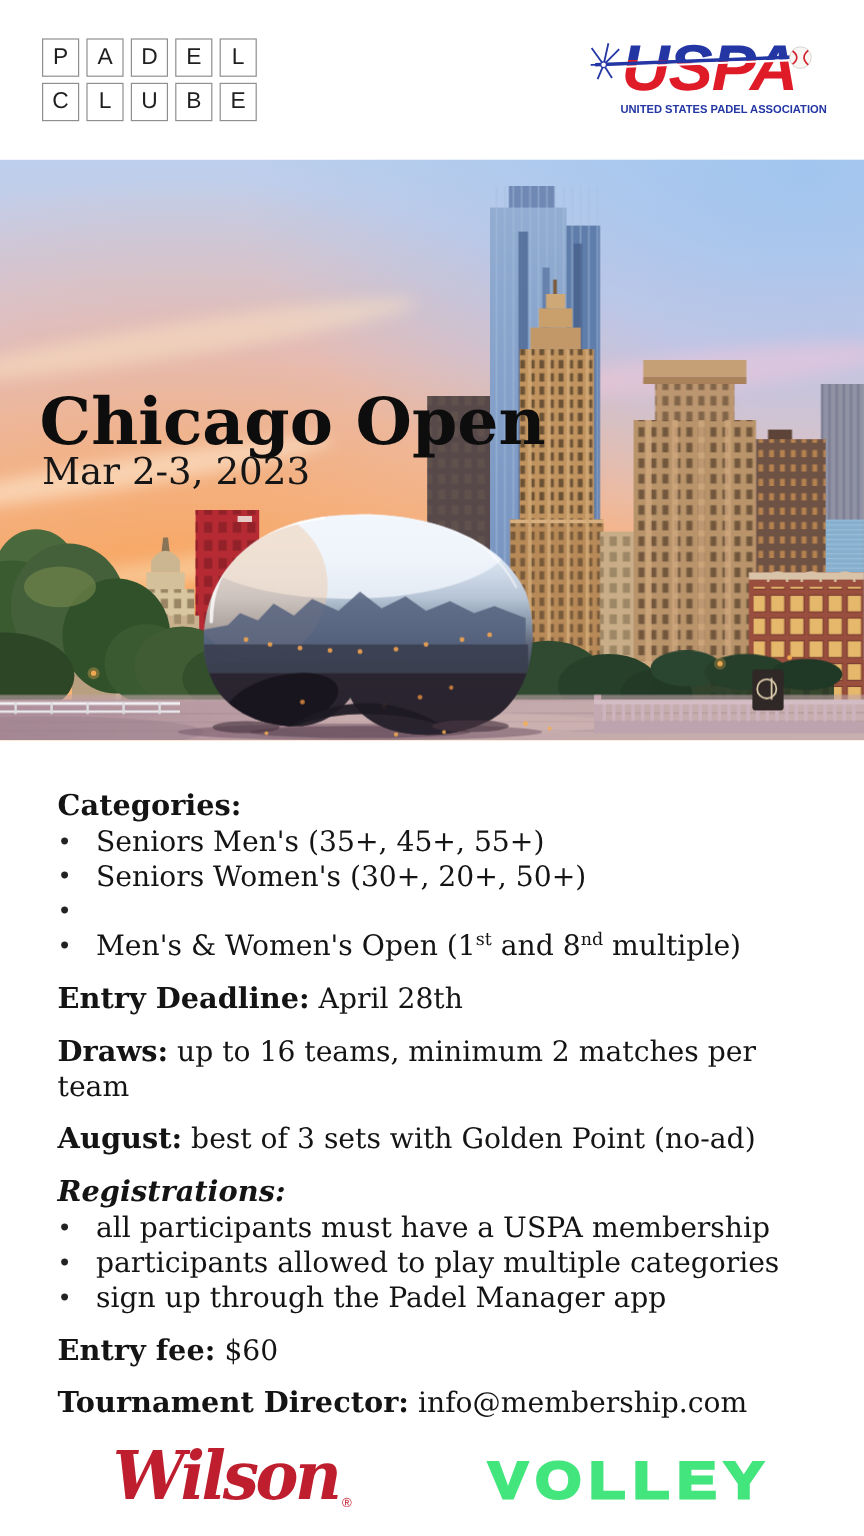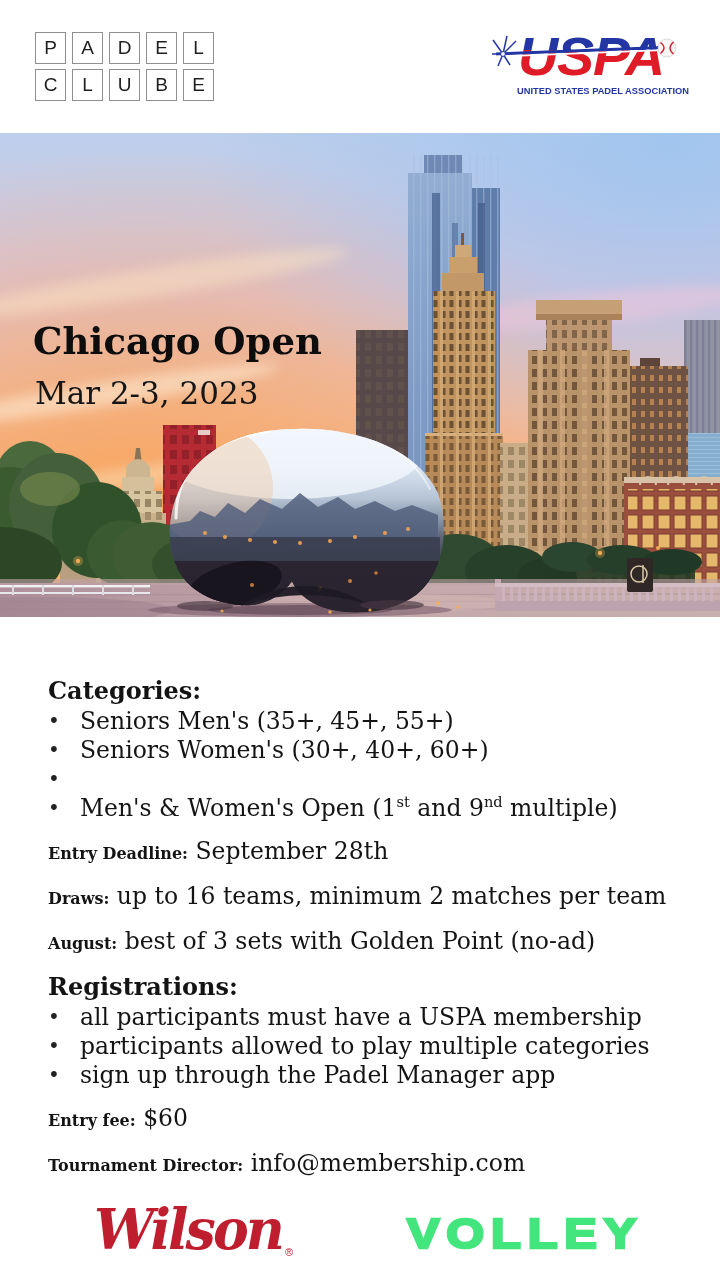--- a/index.html
+++ b/index.html
@@ -9,31 +9,31 @@
   
   .padel-logo{position:absolute;left:35px;top:32px;display:flex;flex-direction:column;gap:5px;}
   .padel-row{display:flex;gap:6px;}
   .tile{width:29px;height:30px;border:1.6px solid #8f8f8f;display:flex;align-items:center;justify-content:center;
         font-family:"Liberation Sans",sans-serif;font-size:19px;font-weight:500;color:#1f1f1f;background:#fff;}
   .uspa-logo{position:absolute;left:492px;top:24px;width:200px;height:78px;}
 
   
   .hero{position:absolute;left:0;top:133px;width:720px;height:484px;}
   .hero svg{display:block;}
-  .hero-title{position:absolute;left:33px;top:186px;font-size:37px;font-weight:bold;color:#0d0d0d;letter-spacing:0;}
+  .hero-title{position:absolute;left:33px;top:186px;font-size:54px;font-weight:bold;color:#0d0d0d;letter-spacing:0;}
   .hero-date{position:absolute;left:35px;top:242px;font-size:31px;color:#161616;}
 
   
-  .content{position:absolute;left:48px;top:648px;width:630px;font-size:23.5px;line-height:29px;margin-top:20px;}
+  .content{position:absolute;left:48px;top:648px;width:630px;font-size:23.5px;line-height:29px;}
   .sec-head{font-weight:bold;font-size:24px;margin:8px 0 2px 0;}
   .blist{margin:0;padding:0;list-style:none;}
   .blist li{display:flex;}
   .bullet{width:32px;flex:0 0 32px;font-size:20px;color:#222;}
   .row{margin-top:14px;}
-  .lbl{font-weight:bold;font-size:16px;}
+  .lbl{font-weight:bold;font-size:24px;}
   sup{font-size:62%;vertical-align:super;line-height:0;}
 
   
   .wilson-logo{position:absolute;left:92px;top:1194px;width:205px;height:74px;}
   .volley-logo{position:absolute;left:404px;top:1206px;width:242px;height:52px;}
 </style>
 </head>
 <body>
 
 <div class="page">
@@ -417,47 +417,47 @@
   <div class="content">
 
     <div class="sec-head">Categories:</div>
     <ul class="blist">
       <li>
         <span class="bullet">•</span>
         <span>Seniors Men's (35+, 45+, 55+)</span>
       </li>
       <li>
         <span class="bullet">•</span>
-        <span>Seniors Women's (30+, 40+, 60+)</span>
-      </li>
-      <li>
-        <span class="bullet">•</span>
-      </li>
-      <li>
-        <span class="bullet">•</span>
-        <span><span>Men's &amp; Women's Open (1</span><sup>st</sup><span> and 9</span><sup>nd</sup><span> multiple)</span></span>
+        <span>Seniors Women's (30+, 20+, 50+)</span>
+      </li>
+      <li>
+        <span class="bullet">•</span>
+      </li>
+      <li>
+        <span class="bullet">•</span>
+        <span><span>Men's &amp; Women's Open (1</span><sup>st</sup><span> and 8</span><sup>nd</sup><span> multiple)</span></span>
       </li>
     </ul>
 
     <div class="row">
       <span class="lbl">Entry Deadline:</span>
-      <span>September 28th</span>
+      <span>April 28th</span>
     </div>
 
     <div class="row">
       <span class="lbl">Draws:</span>
       <span>up to 16 teams, minimum 2 matches per team</span>
     </div>
 
     <div class="row">
       <span class="lbl">August:</span>
       <span>best of 3 sets with Golden Point (no-ad)</span>
     </div>
 
-    <div class="sec-head" style="margin-top:14px;">Registrations:</div>
+    <div class="sec-head" style="margin-top:14px;font-style:italic;">Registrations:</div>
     <ul class="blist">
       <li>
         <span class="bullet">•</span>
         <span>all participants must have a USPA membership</span>
       </li>
       <li>
         <span class="bullet">•</span>
         <span>participants allowed to play multiple categories</span>
       </li>
       <li>

